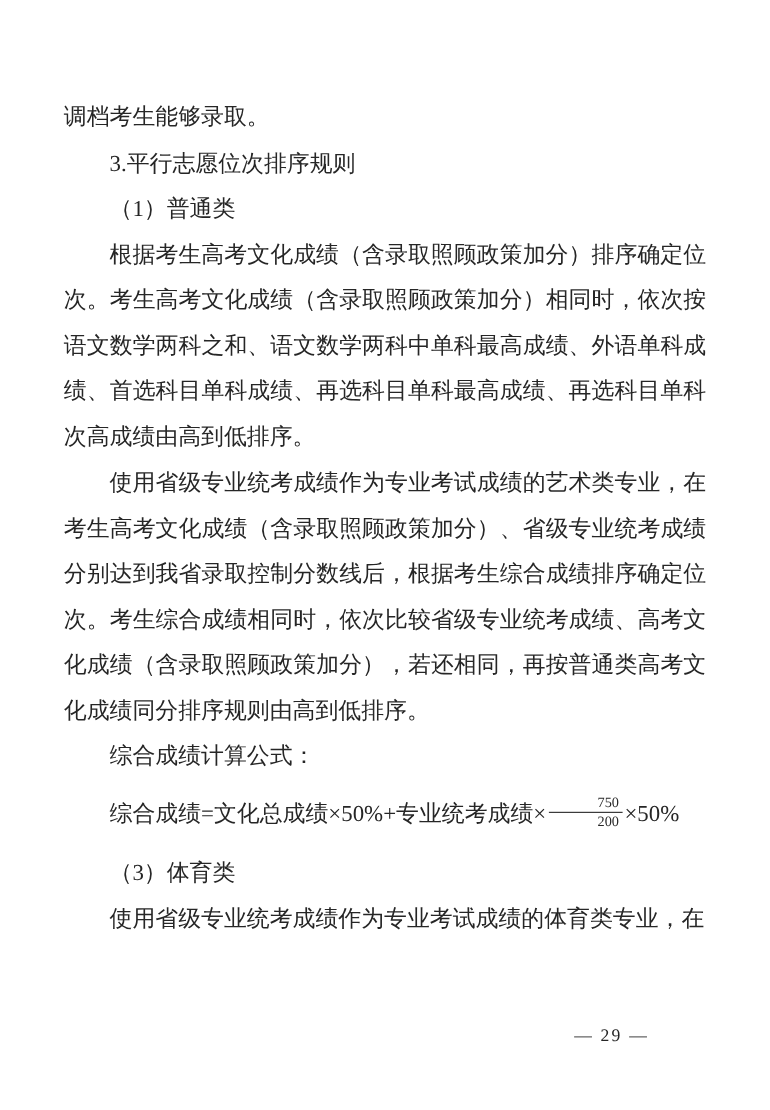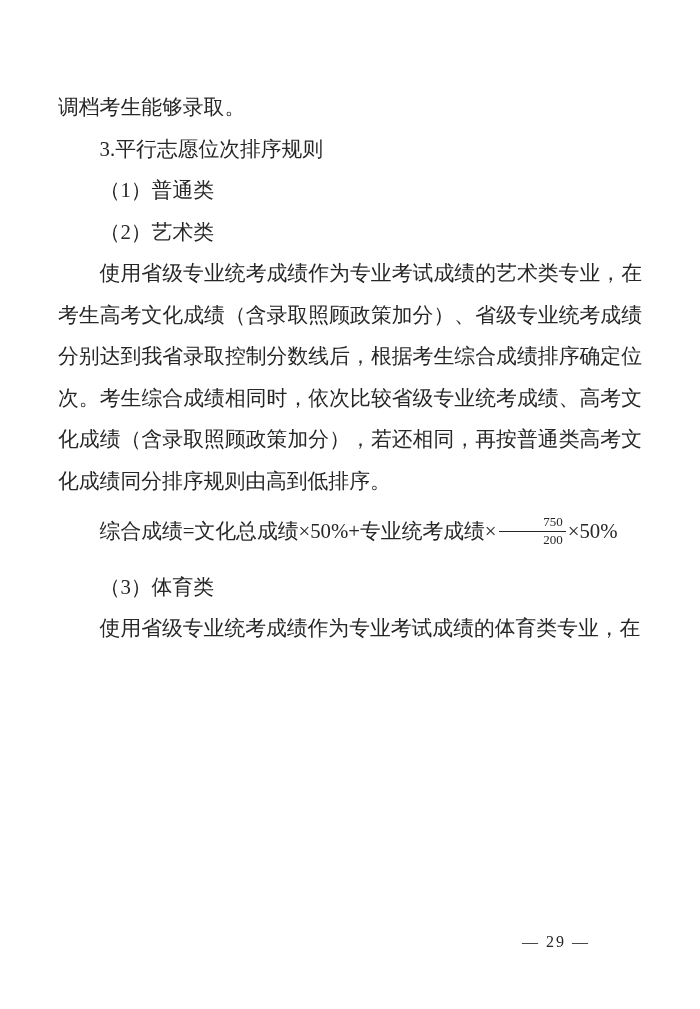--- a/index.html
+++ b/index.html
@@ -71,25 +71,26 @@
 <div class="page">
   <div class="content">
 
     <p class="para no-indent">调档考生能够录取。</p>
 
 
     <p class="para">3.平行志愿位次排序规则</p>
 
     <p class="para">（1）普通类</p>
 
+    <p class="para">根据考生高考文化成绩（含录取照顾政策加分）排序确定位次。考生高考文化成绩（含录取照顾政策加分）相同时，依次按语文数学两科之和、语文数学两科中单科最高成绩、外语单科成绩、首选科目单科成绩、再选科目单科最高成绩、再选科目单科次高成绩由高到低排序。</p>
 
-    <p class="para">（2）艺术类</p>
 
     <p class="para">使用省级专业统考成绩作为专业考试成绩的艺术类专业，在考生高考文化成绩（含录取照顾政策加分）、省级专业统考成绩分别达到我省录取控制分数线后，根据考生综合成绩排序确定位次。考生综合成绩相同时，依次比较省级专业统考成绩、高考文化成绩（含录取照顾政策加分），若还相同，再按普通类高考文化成绩同分排序规则由高到低排序。</p>
 
+    <p class="para">综合成绩计算公式：</p>
 
     <p class="para formula-line"><span>综合成绩=文化总成绩×50%+专业统考成绩×</span><span class="frac"><span class="num">750</span><span class="den">200</span></span><span>×50%</span></p>
 
     <p class="para">（3）体育类</p>
 
     <p class="para">使用省级专业统考成绩作为专业考试成绩的体育类专业，在</p>
 
   </div>
 
   <div class="page-number">— 29 —</div>

